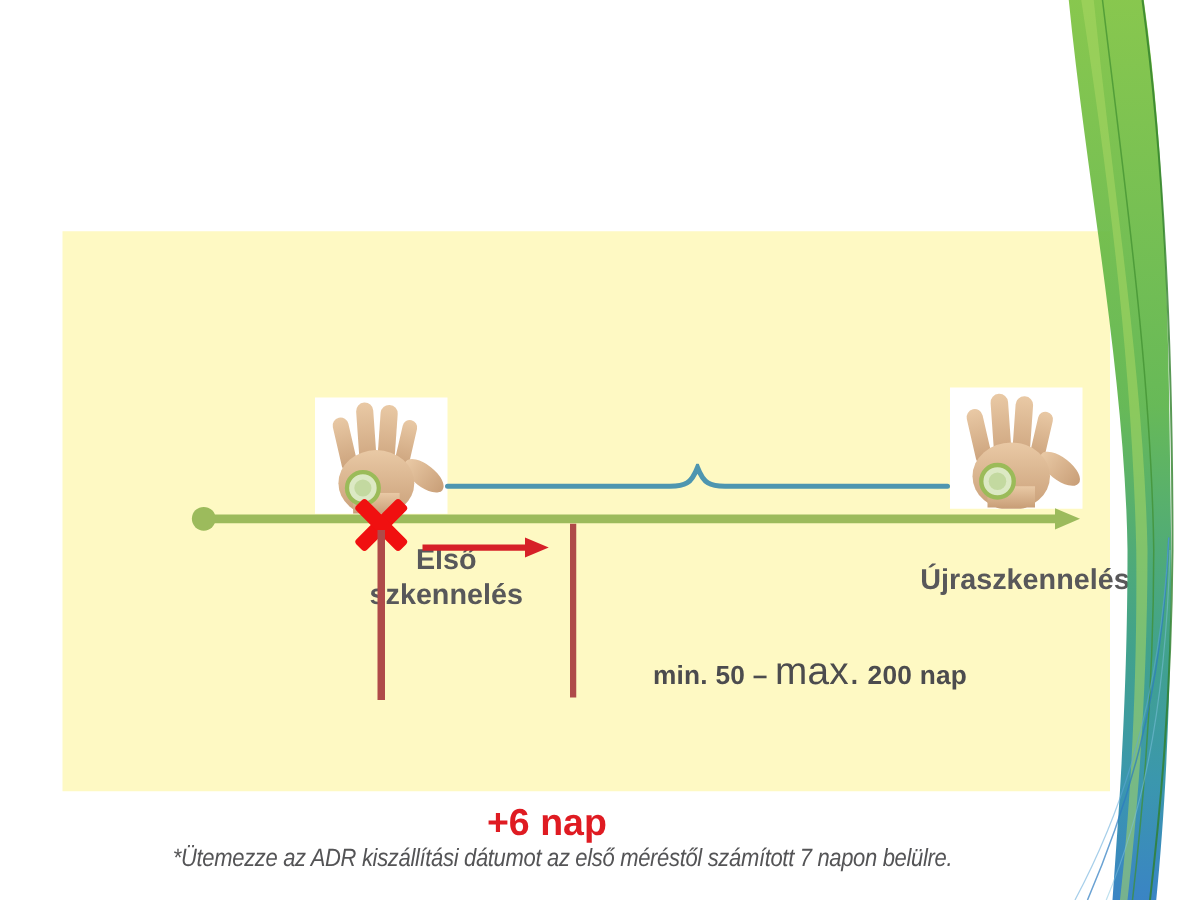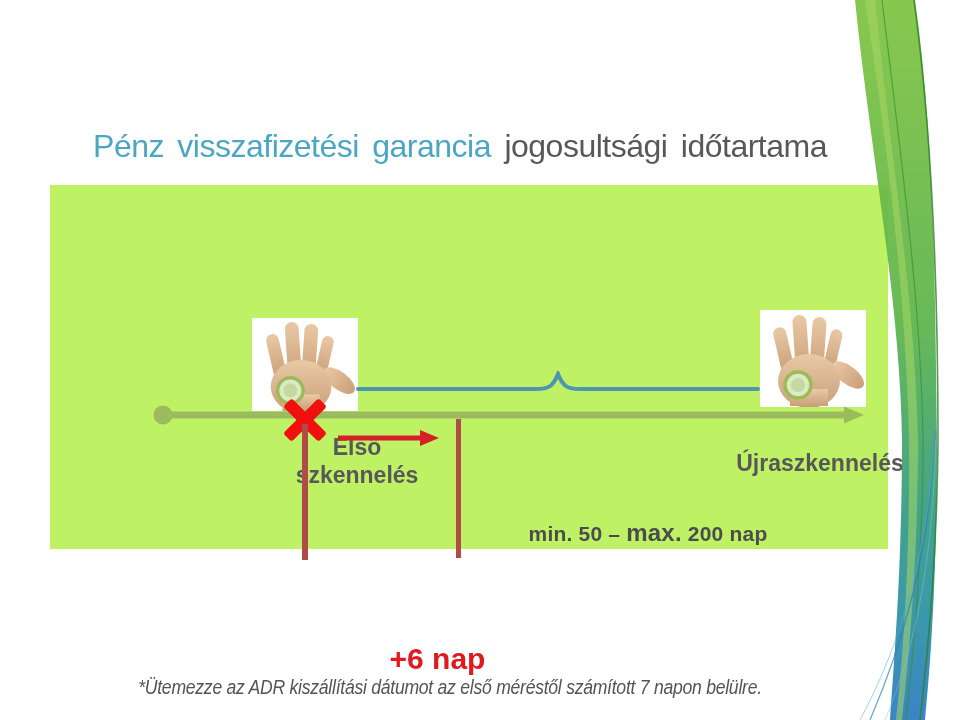--- a/index.html
+++ b/index.html
@@ -8,31 +8,31 @@
     background:#ffffff;font-family:"Liberation Sans",sans-serif;
   }
   
   .title{
     position:absolute;left:0;right:40px;top:128px;text-align:center;
     font-size:32px;letter-spacing:-0.5px;word-spacing:5px;color:#58585A;white-space:nowrap;
   }
   .title .hl{color:#4BA6C3;}
   
   .panel{
-    position:absolute;left:50px;top:185px;width:838px;height:364px;
-    background:#bef264;
+    position:absolute;left:50px;top:185px;width:838px;height:448px;
+    background:#fef9c3;
   }
   .lbl{position:absolute;color:#58585A;font-weight:bold;}
   .first-scan{left:177px;top:248px;width:260px;text-align:center;font-size:23px;line-height:1.22;}
   .rescan{left:600px;top:265px;width:340px;text-align:center;font-size:23px;}
   .range{
     position:absolute;left:418px;top:334px;width:360px;text-align:center;
     font-size:21px;font-weight:600;color:#4C4C4E;letter-spacing:0.2px;
   }
-  .range .emph{font-size:24px;font-weight:700;}
+  .range .emph{font-size:31px;font-weight:400;}
   .plus-days{left:330px;top:457px;width:115px;text-align:center;font-size:30px;color:#DF1B22;}
   
   .hand{position:absolute;width:106px;background:#ffffff;}
   .hand-1{left:252px;top:318px;height:93px;}
   .hand-2{left:760px;top:310px;height:97px;}
   .hand svg{display:block;width:100%;height:100%;}
   
   .brace{position:absolute;left:356px;top:371px;width:404px;height:22px;}
   .timeline{position:absolute;left:150px;top:404px;width:716px;height:22px;}
   .x-mark{position:absolute;left:283px;top:398px;width:44px;height:44px;}
@@ -46,23 +46,20 @@
     font-size:20px;font-style:italic;color:#545456;
     transform:scaleX(0.88);transform-origin:50% 50%;letter-spacing:-0.3px;
   }
   .swoosh{position:absolute;left:840px;top:0;width:120px;height:720px;}
 </style>
 </head>
 <body>
 
 <div class="slide">
 
-  <div class="title">
-    <span class="hl">Pénz visszafizetési garancia</span><span> jogosultsági időtartama</span>
-  </div>
 
   <div class="panel">
 
     <div class="lbl first-scan">
       <div>Első</div>
       <div>szkennelés</div>
     </div>
 
     <div class="lbl rescan">Újraszkennelés</div>
 

